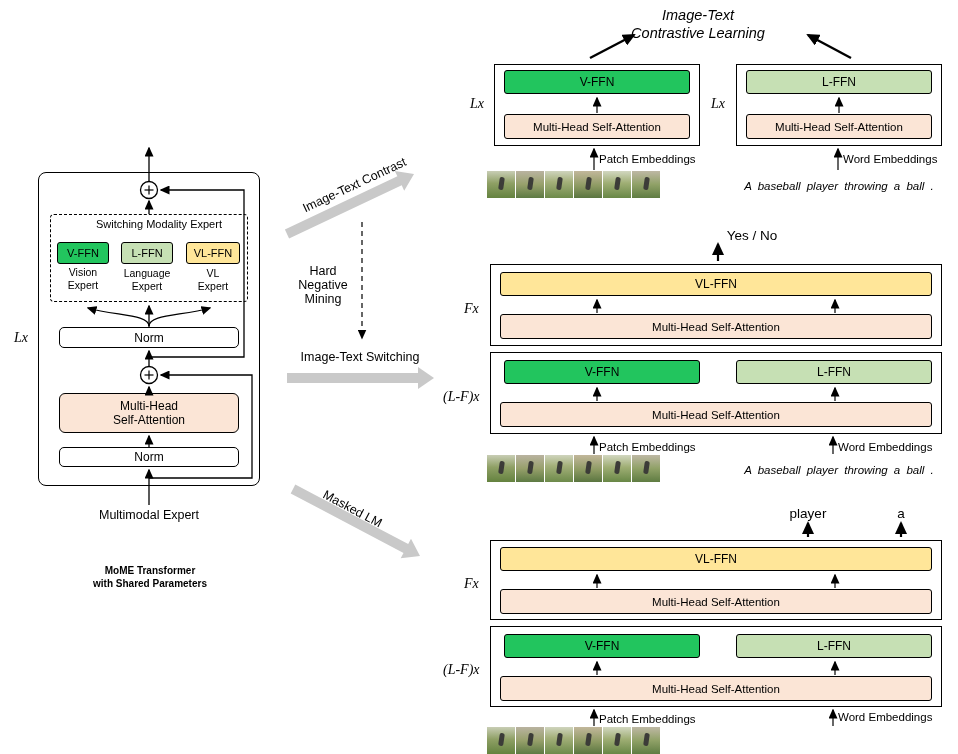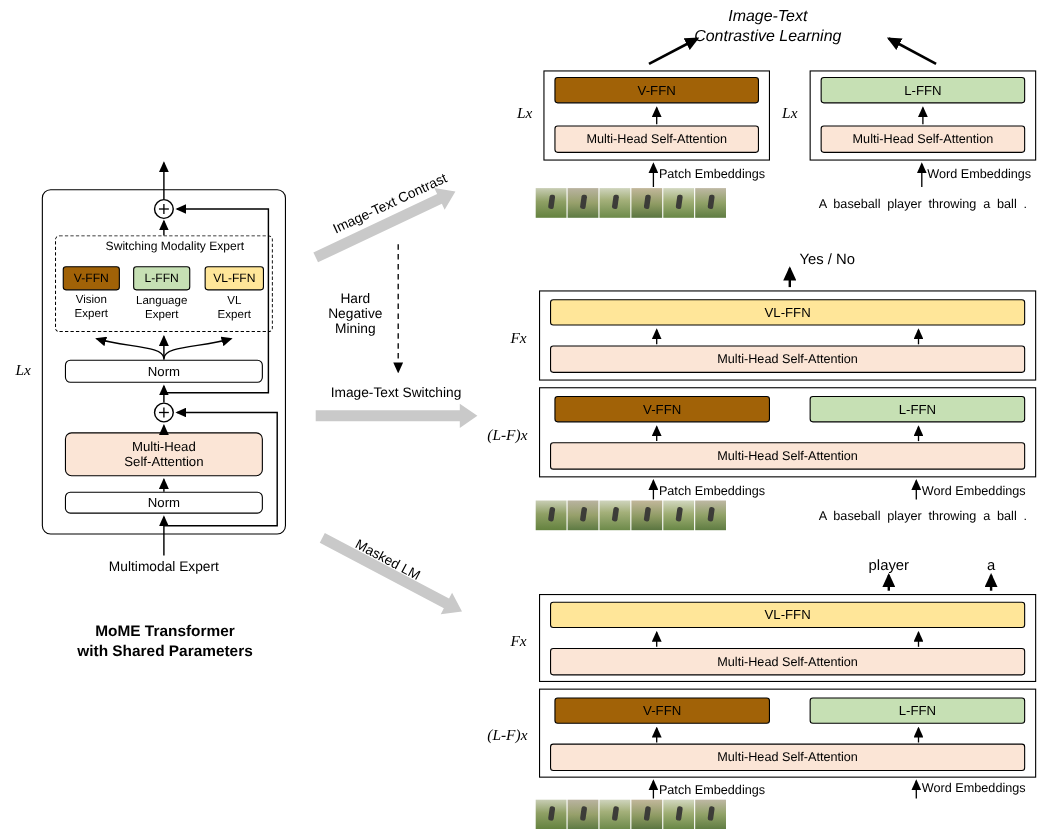--- a/index.html
+++ b/index.html
@@ -13,29 +13,29 @@
   .center{text-align:center;}
   .bold{font-weight:bold;}
   .repeat{font-family:"Liberation Serif",serif;font-style:italic;font-size:14px;}
   .outer{border:1.5px solid #000;background:#fff;box-sizing:border-box;}
   .rounded{border-radius:8px;}
   .cell{
     border:1px solid #000;border-radius:3px;box-sizing:border-box;
     display:flex;align-items:center;justify-content:center;font-size:12px;
   }
   .cell.small{font-size:11.5px;}
-  .blue{background:#a16207;}
+  .blue{background:#22c55e;}
   .green{background:#c6e0b4;}
   .yellow{background:#ffe699;}
   .peach{background:#fbe5d6;}
   .dashedbox{border:1.5px dashed #000;border-radius:4px;box-sizing:border-box;background:transparent;}
   .flowlabel{font-size:12.5px;z-index:20;}
   .rot-neg25{transform:rotate(-25deg);transform-origin:center;}
   .rot-pos28{transform:rotate(28deg);transform-origin:center;}
-  .sentence{font-size:11.5px;word-spacing:3px;}
+  .sentence{font-size:11.5px;word-spacing:3px;font-style:italic;}
   .mask{background:#c9c9c9;padding:0 2px;margin:0 2px;border-radius:1px;}
   .strip{display:flex;gap:1px;}
   .photo{width:28px;height:27px;position:relative;overflow:hidden;}
   .photo::after{
     content:"";position:absolute;left:42%;top:22%;width:5px;height:13px;
     background:#3c3c38;border-radius:2px;transform:rotate(8deg);
   }
   .photo:nth-child(1){background:linear-gradient(180deg,#c8cdb4 0%,#8fa065 45%,#64823f 100%);}
   .photo:nth-child(2){background:linear-gradient(180deg,#b9b3a0 0%,#97a06b 50%,#5d7a43 100%);}
   .photo:nth-child(3){background:linear-gradient(180deg,#cfd4bd 0%,#a4b07a 40%,#6d8a4a 100%);}
@@ -69,21 +69,21 @@
 
   <div class="abs cell peach pre center" style="left:59px;top:393px;width:180px;height:40px;border-radius:6px;">Multi-Head
 Self-Attention</div>
 
   <div class="abs cell" style="left:59px;top:447px;width:180px;height:20px;border-radius:5px;background:#fff;">Norm</div>
 
   <div class="abs repeat" style="left:14px;top:330px;">Lx</div>
 
   <div class="abs txt center" style="left:79px;top:508px;width:140px;font-size:12.5px;">Multimodal Expert</div>
 
-  <div class="abs txt pre center bold" style="left:30px;top:565px;width:240px;font-size:14px;">MoME Transformer
+  <div class="abs txt pre center bold" style="left:30px;top:565px;width:240px;font-size:10px;">MoME Transformer
 with Shared Parameters</div>
 
   <div class="abs flowlabel center rot-neg25" style="left:282px;top:178px;width:145px;">Image-Text Contrast</div>
   <div class="abs flowlabel pre center" style="left:291px;top:264px;width:64px;">Hard
 Negative
 Mining</div>
   <div class="abs flowlabel center" style="left:284px;top:350px;width:152px;">Image-Text Switching</div>
   <div class="abs flowlabel center rot-pos28" style="left:305px;top:502px;width:95px;">Masked LM</div>
 
   <div class="abs txt pre center" style="left:598px;top:6px;width:200px;font-size:14.5px;font-style:italic;">Image-Text

